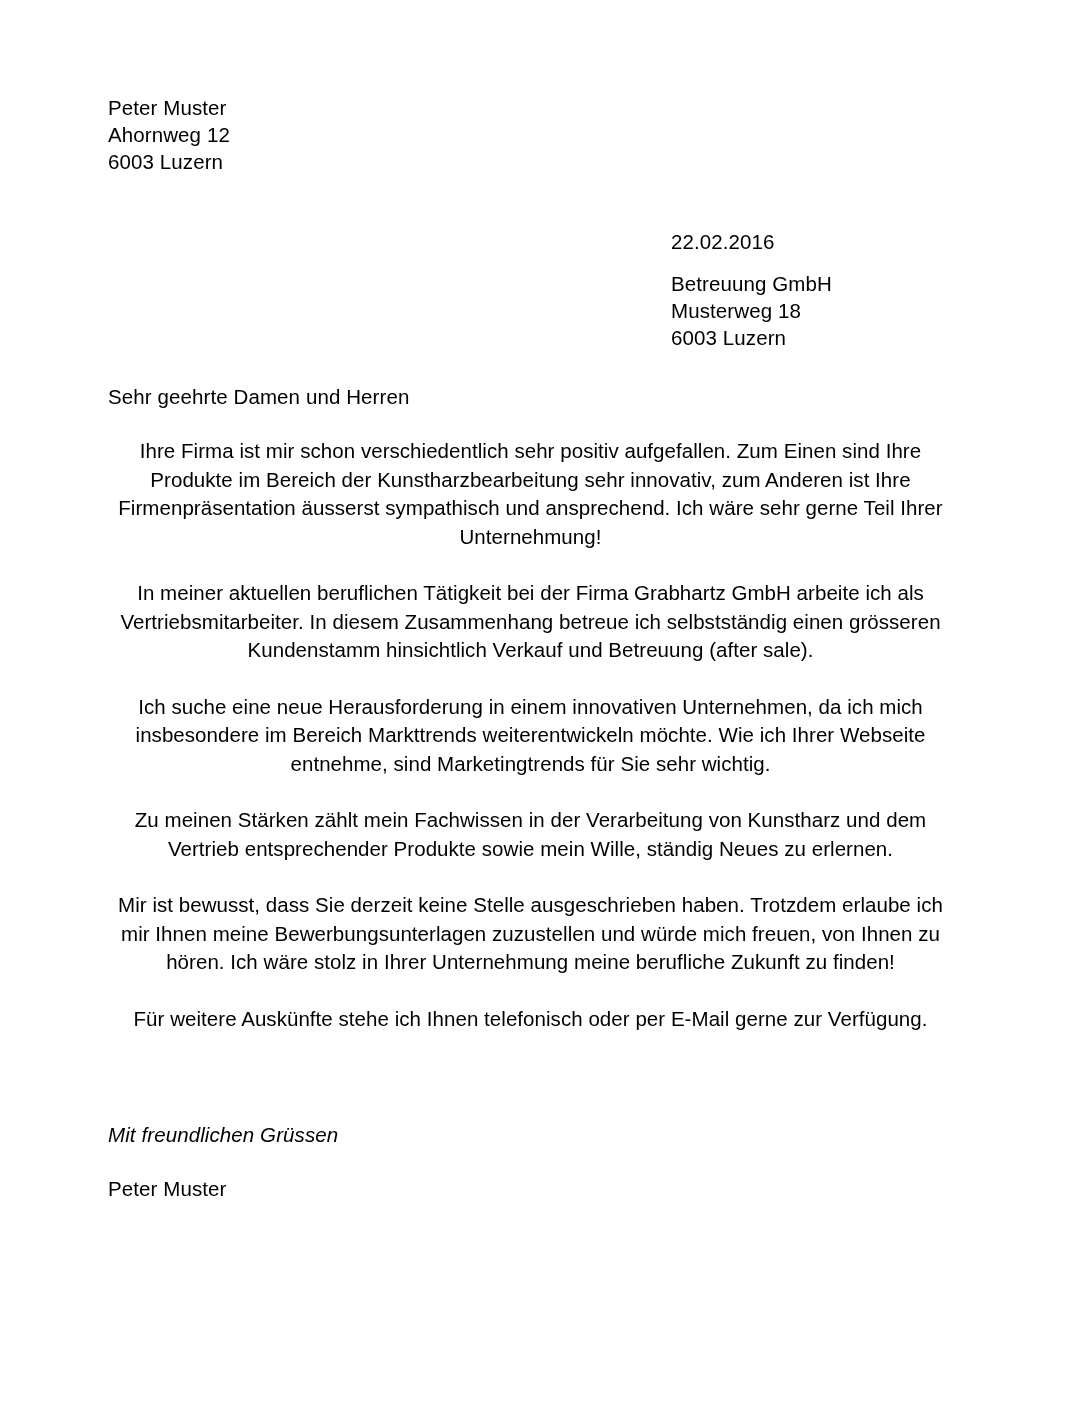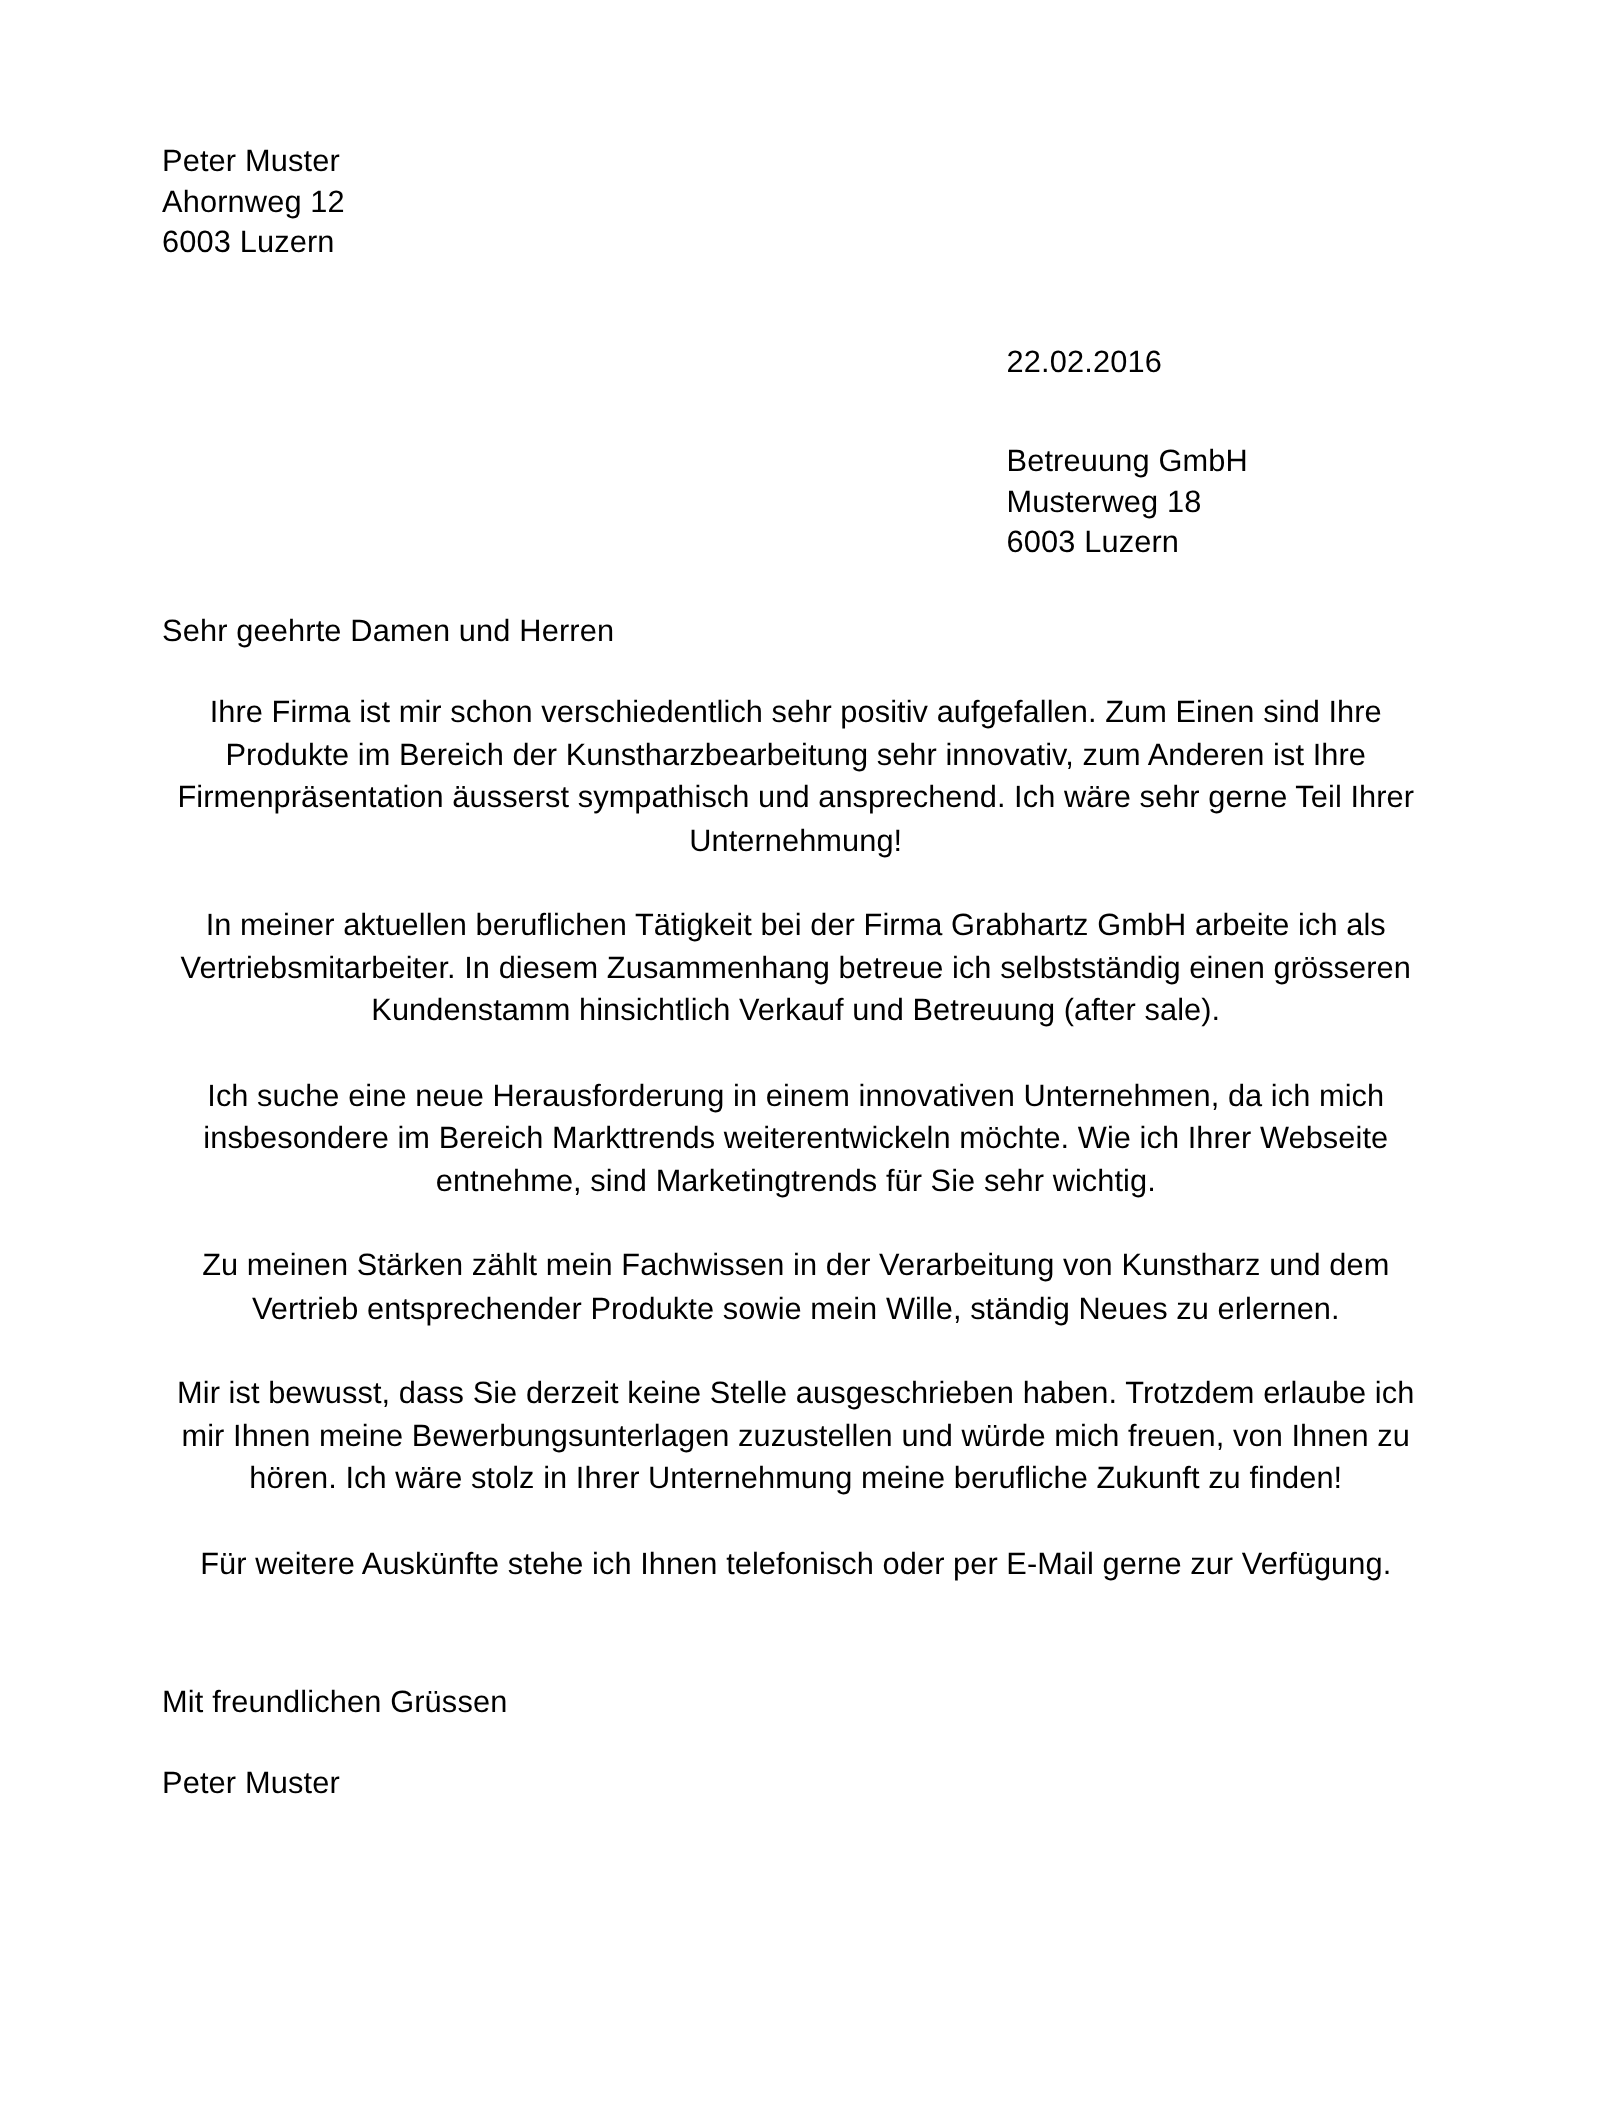--- a/index.html
+++ b/index.html
@@ -36,21 +36,21 @@
     white-space: nowrap;
   }
   .recipient-block {
     margin-top: 53px;
     margin-left: 563px;
     font-size: 20.5px;
     line-height: 27px;
     letter-spacing: 0.1px;
   }
   .date {
-    margin-bottom: 39px;
+    margin-bottom: 15px;
     white-space: nowrap;
   }
   .recipient div {
     white-space: nowrap;
   }
   .subject {
     margin-top: 78px;
     font-size: 20.5px;
     font-weight: bold;
     letter-spacing: 0.1px;
@@ -62,23 +62,24 @@
   }
   .body-para {
     margin-top: 28px;
     font-size: 20.5px;
     line-height: 28.5px;
     letter-spacing: 0.05px;
     text-align: center;
     width: 845px;
   }
   .closing {
-    margin-top: 66px;
+    margin-top: 90px;
     font-size: 20.5px;
     letter-spacing: 0.1px;
+    font-style: italic;
   }
   .signature {
     margin-top: 30px;
     font-size: 20.5px;
     letter-spacing: 0.1px;
   }
 </style>
 </head>
 <body>
 

